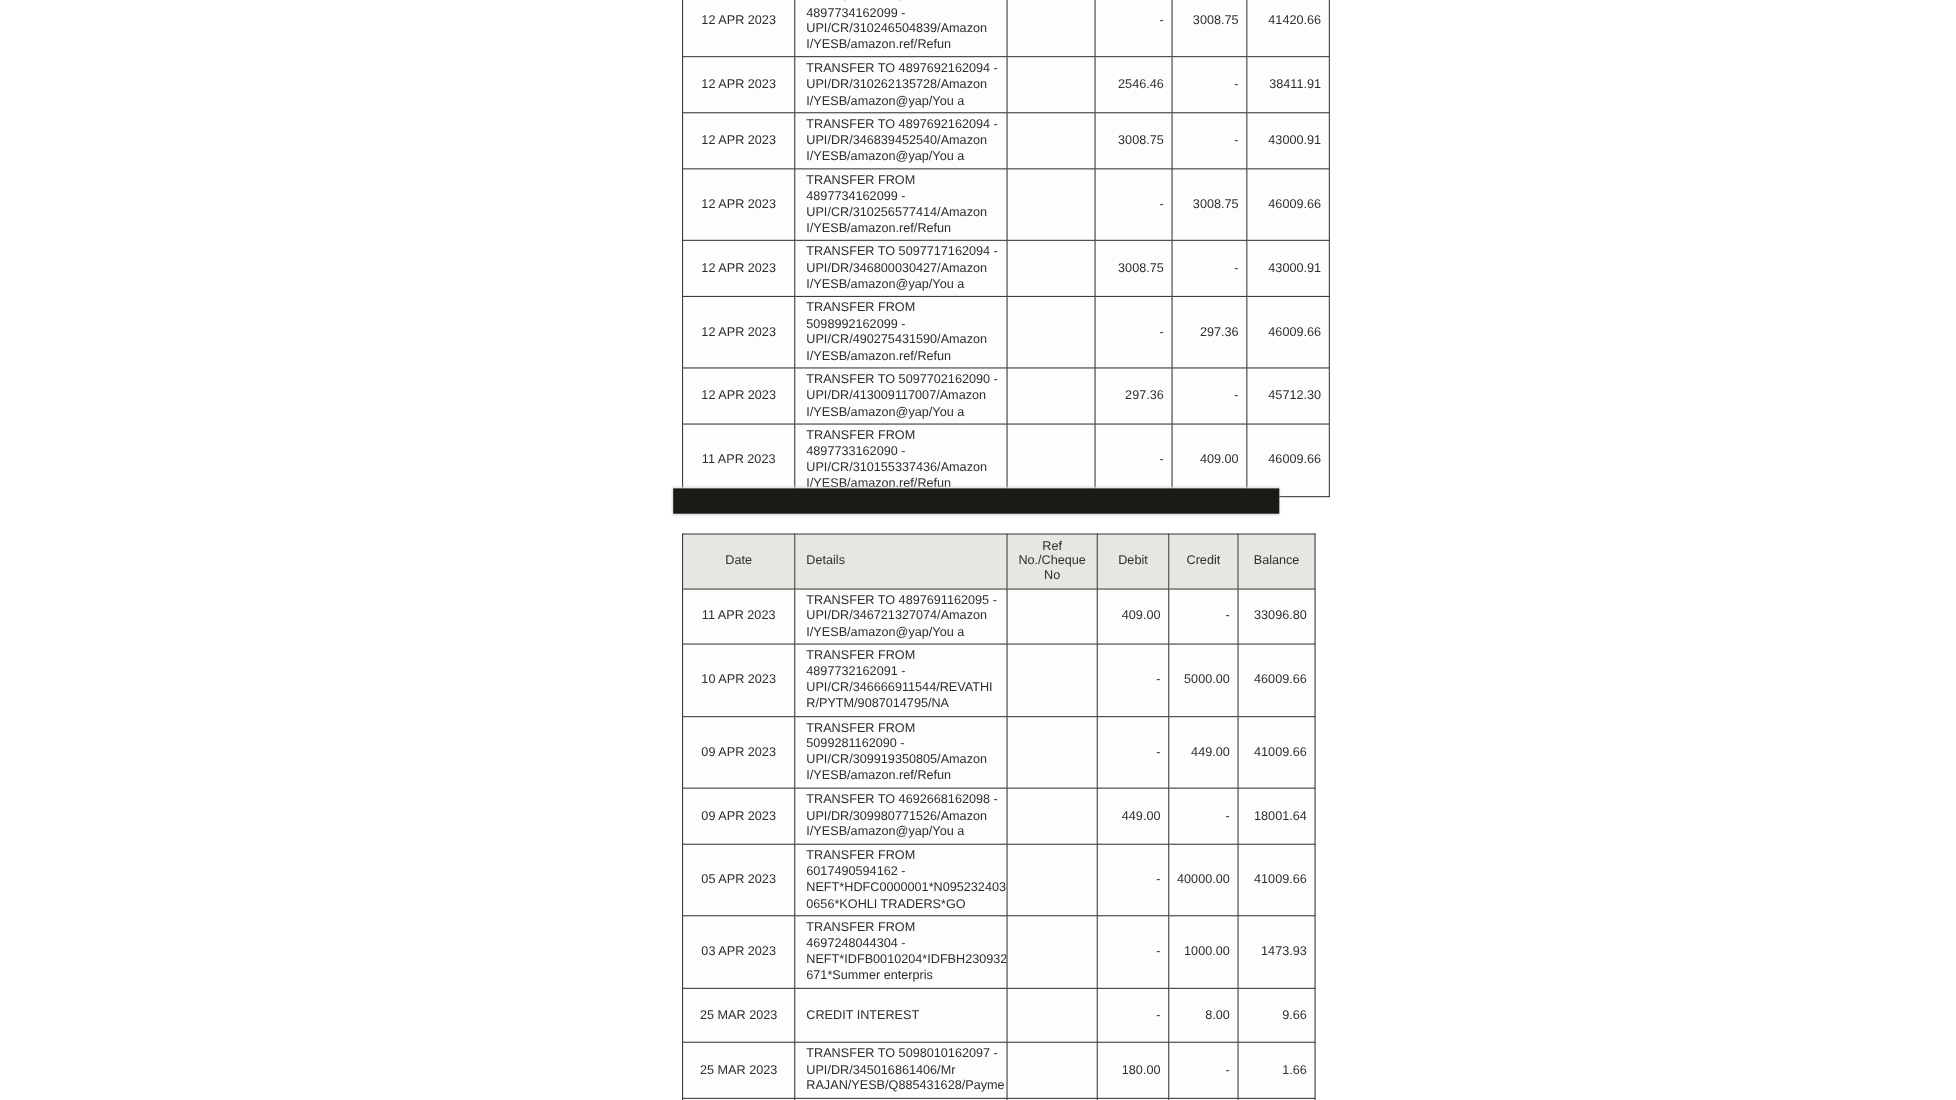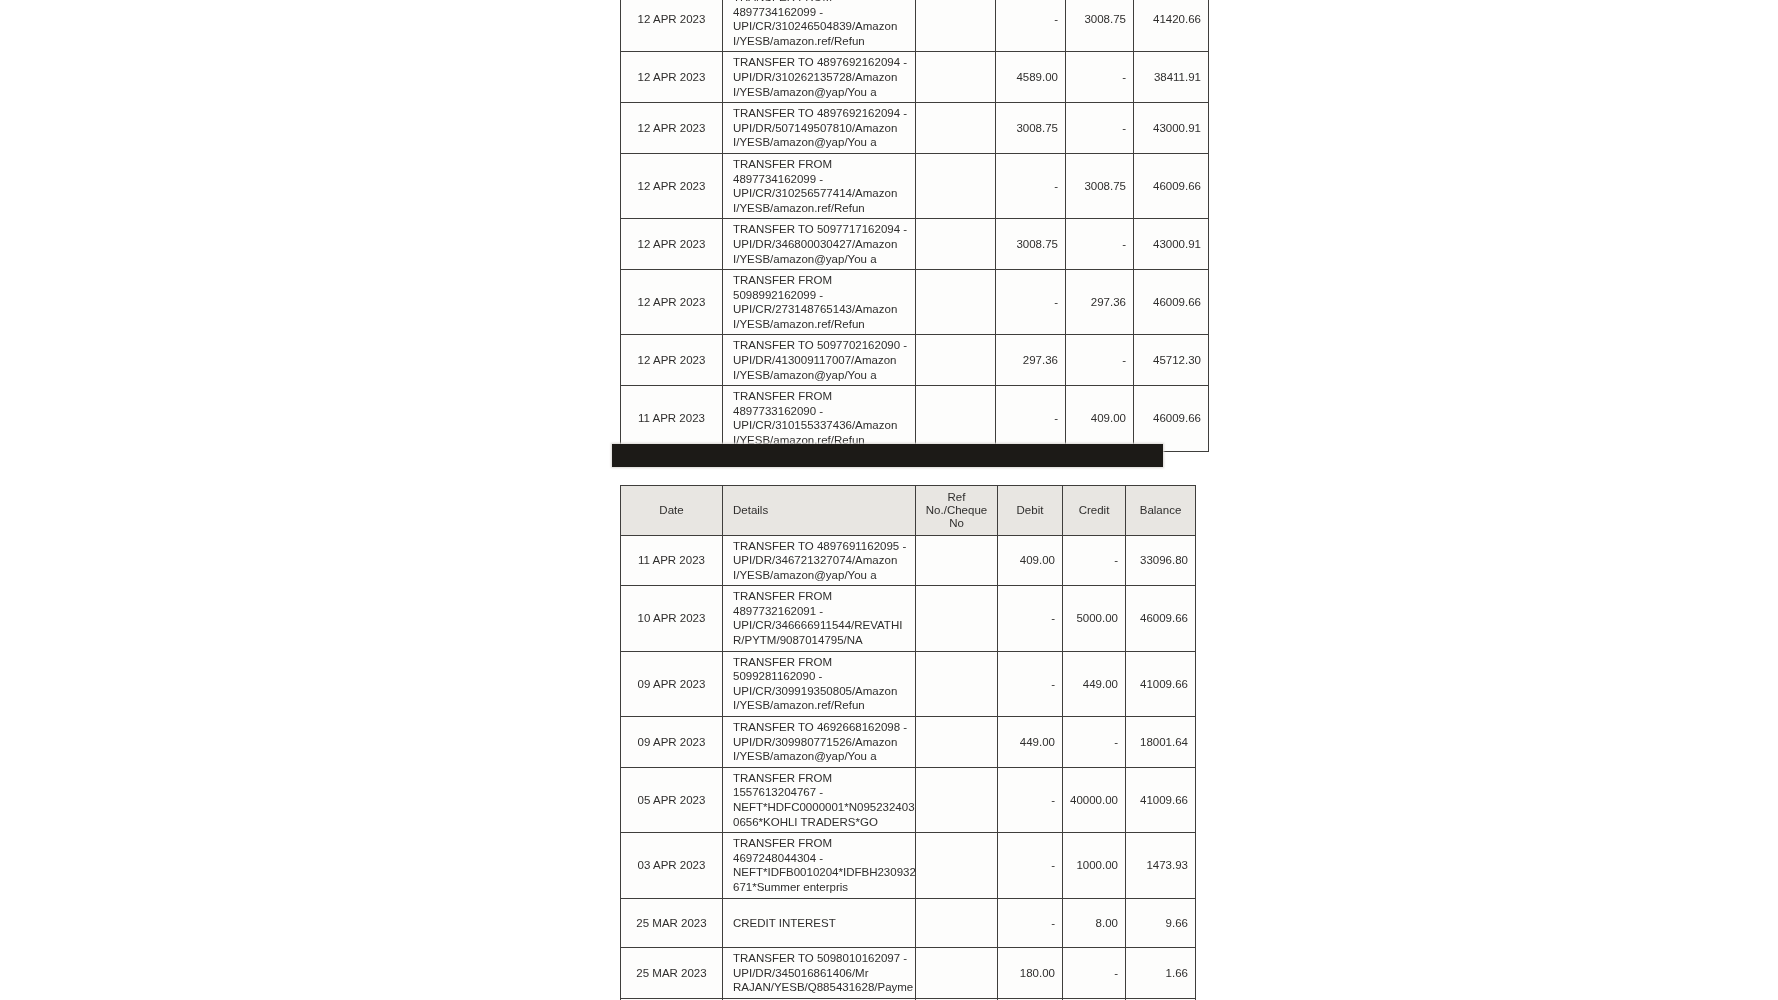--- a/index.html
+++ b/index.html
@@ -64,29 +64,29 @@
             <td class="td-balance td-num">41420.66</td>
           </tr>
           <tr>
             <td class="td-date">12 APR 2023</td>
             <td class="td-details">
               <div>TRANSFER TO 4897692162094 -</div>
               <div>UPI/DR/310262135728/Amazon</div>
               <div>I/YESB/amazon@yap/You a</div>
             </td>
             <td class="td-ref"></td>
-            <td class="td-debit td-num">4589.00</td>
+            <td class="td-debit td-num">2546.46</td>
             <td class="td-credit td-num">-</td>
             <td class="td-balance td-num">38411.91</td>
           </tr>
           <tr>
             <td class="td-date">12 APR 2023</td>
             <td class="td-details">
               <div>TRANSFER TO 4897692162094 -</div>
-              <div>UPI/DR/507149507810/Amazon</div>
+              <div>UPI/DR/346839452540/Amazon</div>
               <div>I/YESB/amazon@yap/You a</div>
             </td>
             <td class="td-ref"></td>
             <td class="td-debit td-num">3008.75</td>
             <td class="td-credit td-num">-</td>
             <td class="td-balance td-num">43000.91</td>
           </tr>
           <tr>
             <td class="td-date">12 APR 2023</td>
             <td class="td-details">
@@ -108,21 +108,21 @@
             </td>
             <td class="td-ref"></td>
             <td class="td-debit td-num">3008.75</td>
             <td class="td-credit td-num">-</td>
             <td class="td-balance td-num">43000.91</td>
           </tr>
           <tr>
             <td class="td-date">12 APR 2023</td>
             <td class="td-details">
               <div>TRANSFER FROM 5098992162099 -</div>
-              <div>UPI/CR/273148765143/Amazon</div>
+              <div>UPI/CR/490275431590/Amazon</div>
               <div>I/YESB/amazon.ref/Refun</div>
             </td>
             <td class="td-ref"></td>
             <td class="td-debit td-num">-</td>
             <td class="td-credit td-num">297.36</td>
             <td class="td-balance td-num">46009.66</td>
           </tr>
           <tr>
             <td class="td-date">12 APR 2023</td>
             <td class="td-details">
@@ -208,21 +208,21 @@
               <div>I/YESB/amazon@yap/You a</div>
             </td>
             <td class="td-ref"></td>
             <td class="td-debit td-num">449.00</td>
             <td class="td-credit td-num">-</td>
             <td class="td-balance td-num">18001.64</td>
           </tr>
           <tr>
             <td class="td-date">05 APR 2023</td>
             <td class="td-details">
-              <div>TRANSFER FROM 1557613204767 -</div>
+              <div>TRANSFER FROM 6017490594162 -</div>
               <div>NEFT*HDFC0000001*N09523240365</div>
               <div>0656*KOHLI TRADERS*GO</div>
             </td>
             <td class="td-ref"></td>
             <td class="td-debit td-num">-</td>
             <td class="td-credit td-num">40000.00</td>
             <td class="td-balance td-num">41009.66</td>
           </tr>
           <tr>
             <td class="td-date">03 APR 2023</td>

